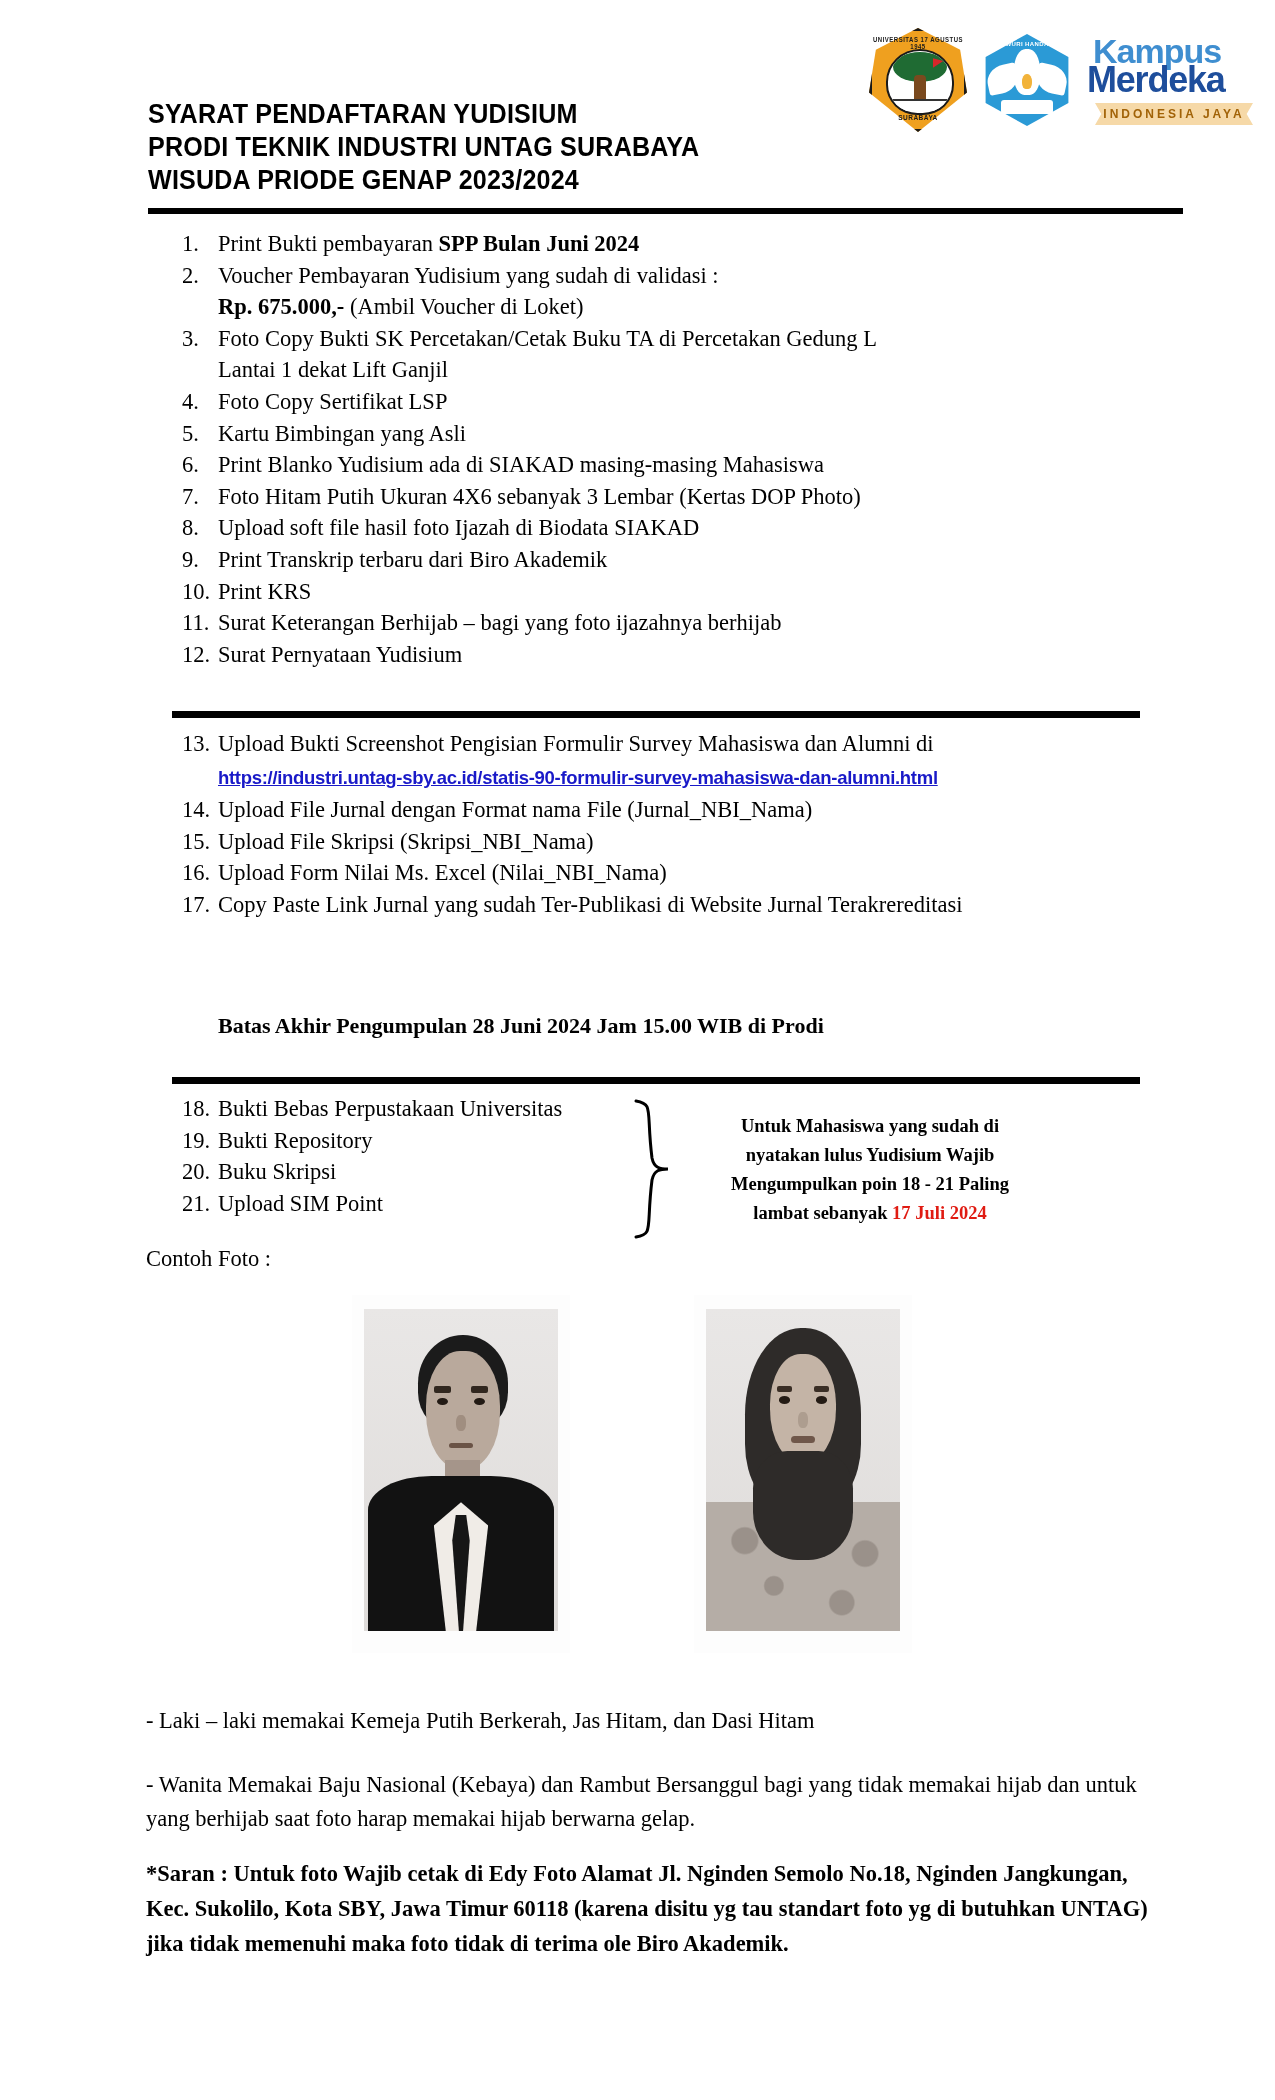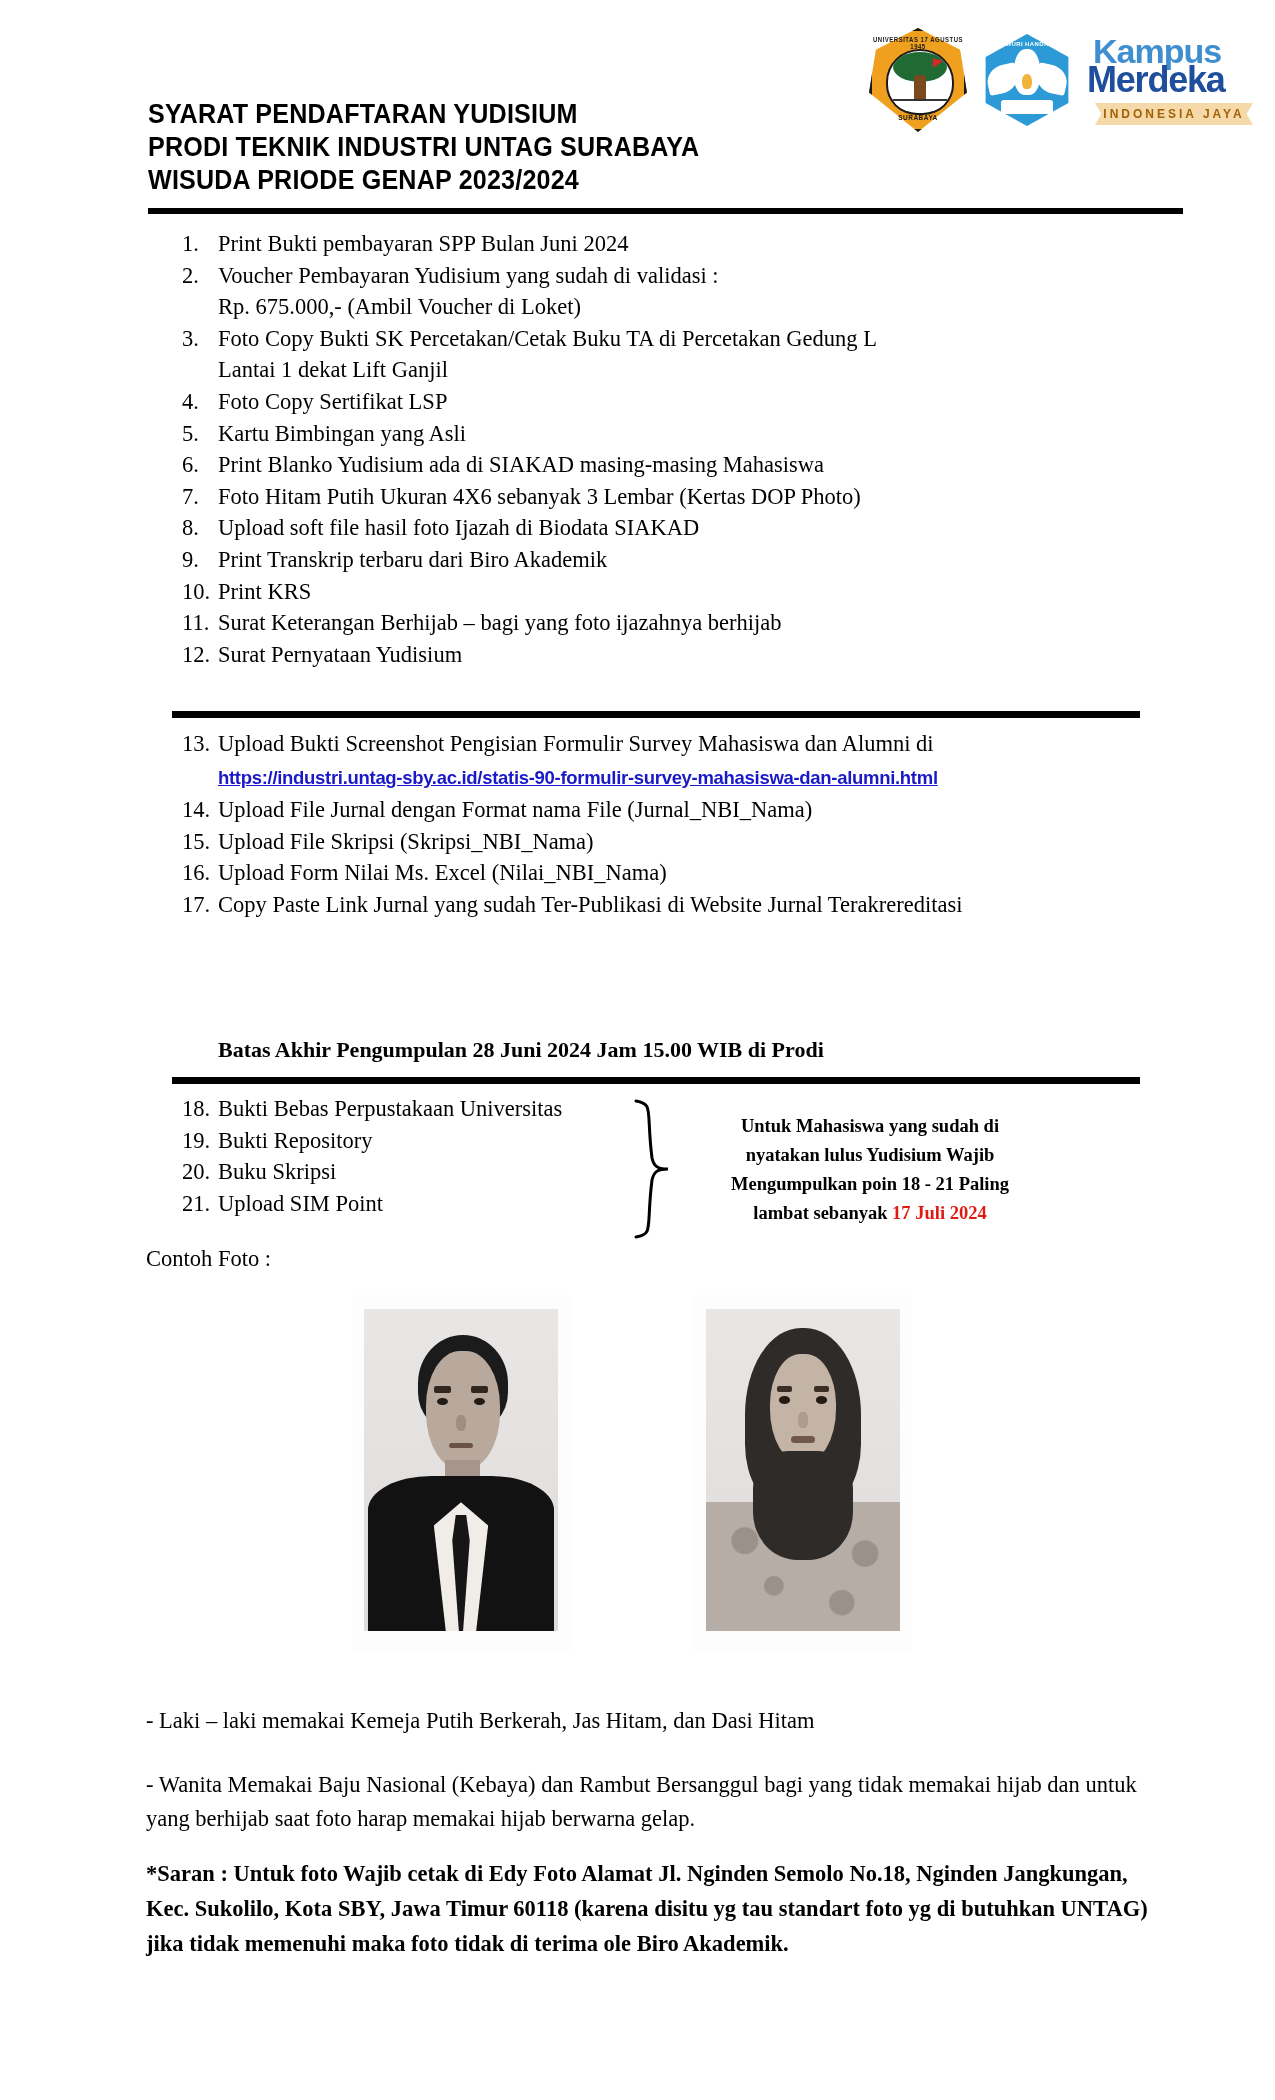--- a/index.html
+++ b/index.html
@@ -271,21 +271,21 @@
     text-align: left;
     padding-left: 4px;
     box-sizing: border-box;
   }
   .li-text {
     flex: 1 1 auto;
   }
   .li-sub {
     padding-left: 40px;
   }
-  b.strong { font-weight: normal; }
+  b.strong { font-weight: bold; }
   a.link {
     color: #1919c8;
     text-decoration: underline;
     font-family: "Liberation Sans", "DejaVu Sans", sans-serif;
     font-weight: bold;
     font-size: 18.5px;
     letter-spacing: -0.3px;
     word-break: break-all;
   }
   .link-row { padding-left: 40px; margin-top: 1px; margin-bottom: 1px; }
@@ -305,21 +305,20 @@
     font-family: "Liberation Serif", serif;
     font-size: 22px;
     margin-left: 10px;
   }
   .note-deadline {
     position: absolute;
     left: 218px;
     top: 1013px;
     font-size: 22px;
     font-weight: bold;
-    margin-top: 24px;
   }
 
   
   .brace {
     position: absolute;
     left: 632px;
     top: 1098px;
     width: 44px;
     height: 142px;
   }

